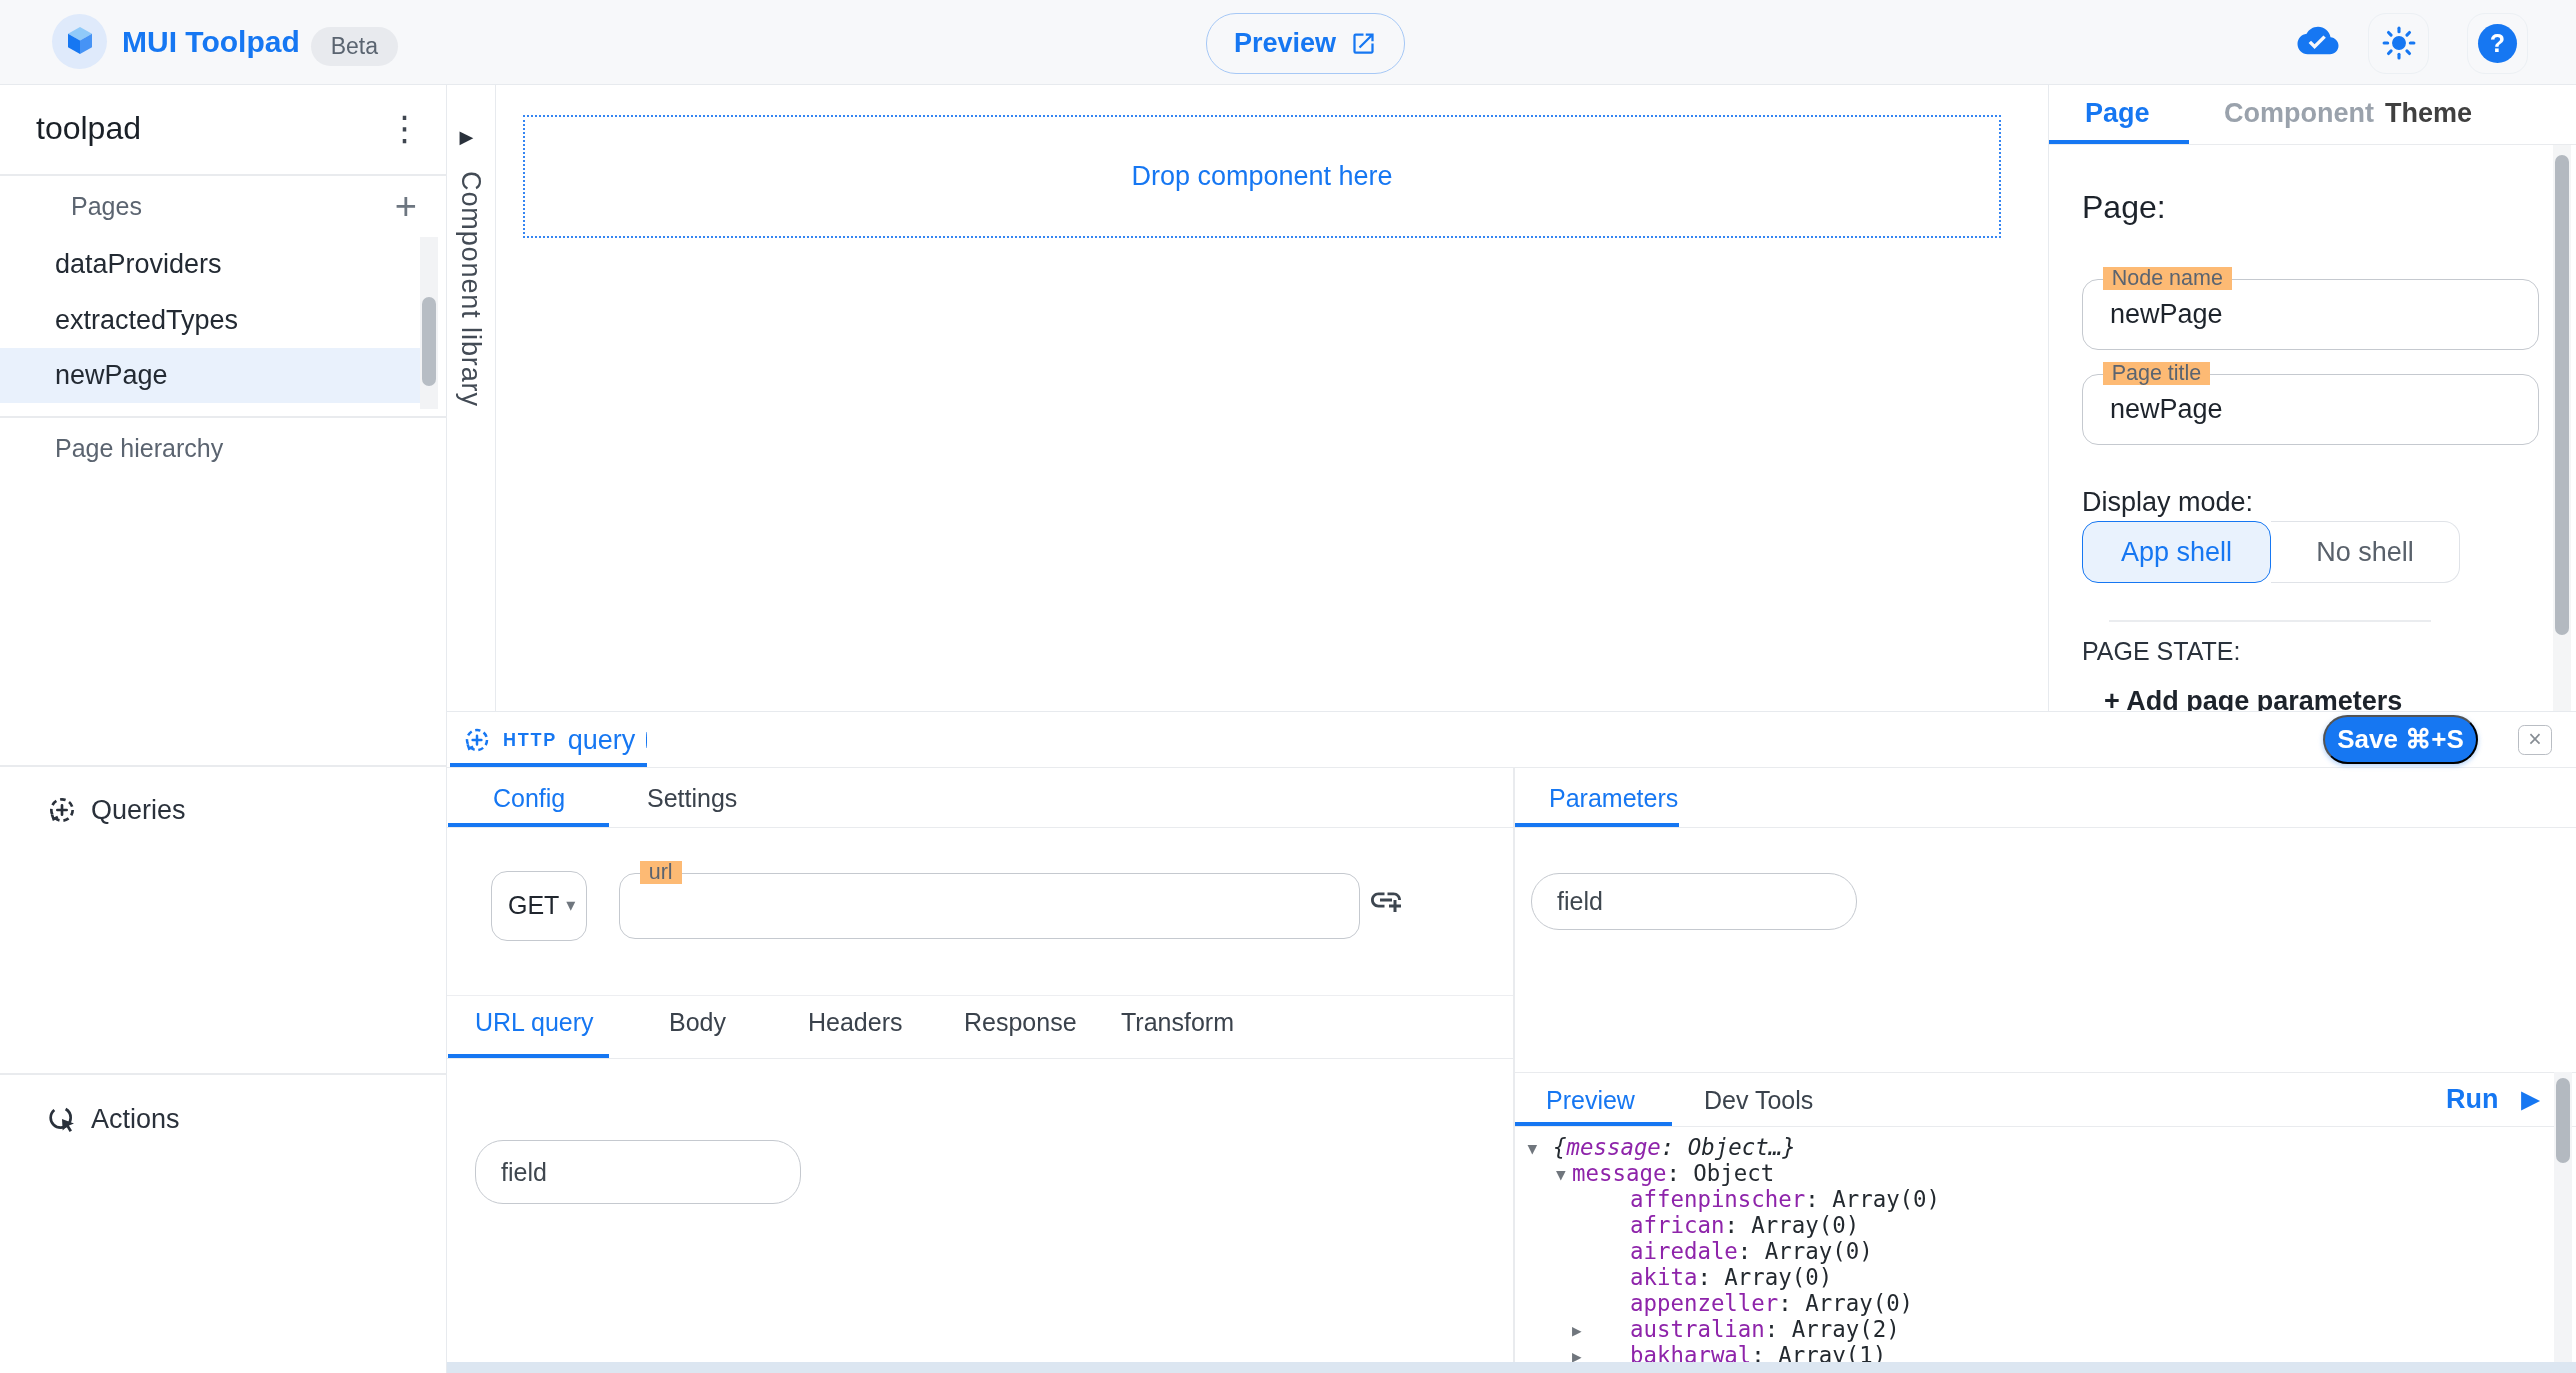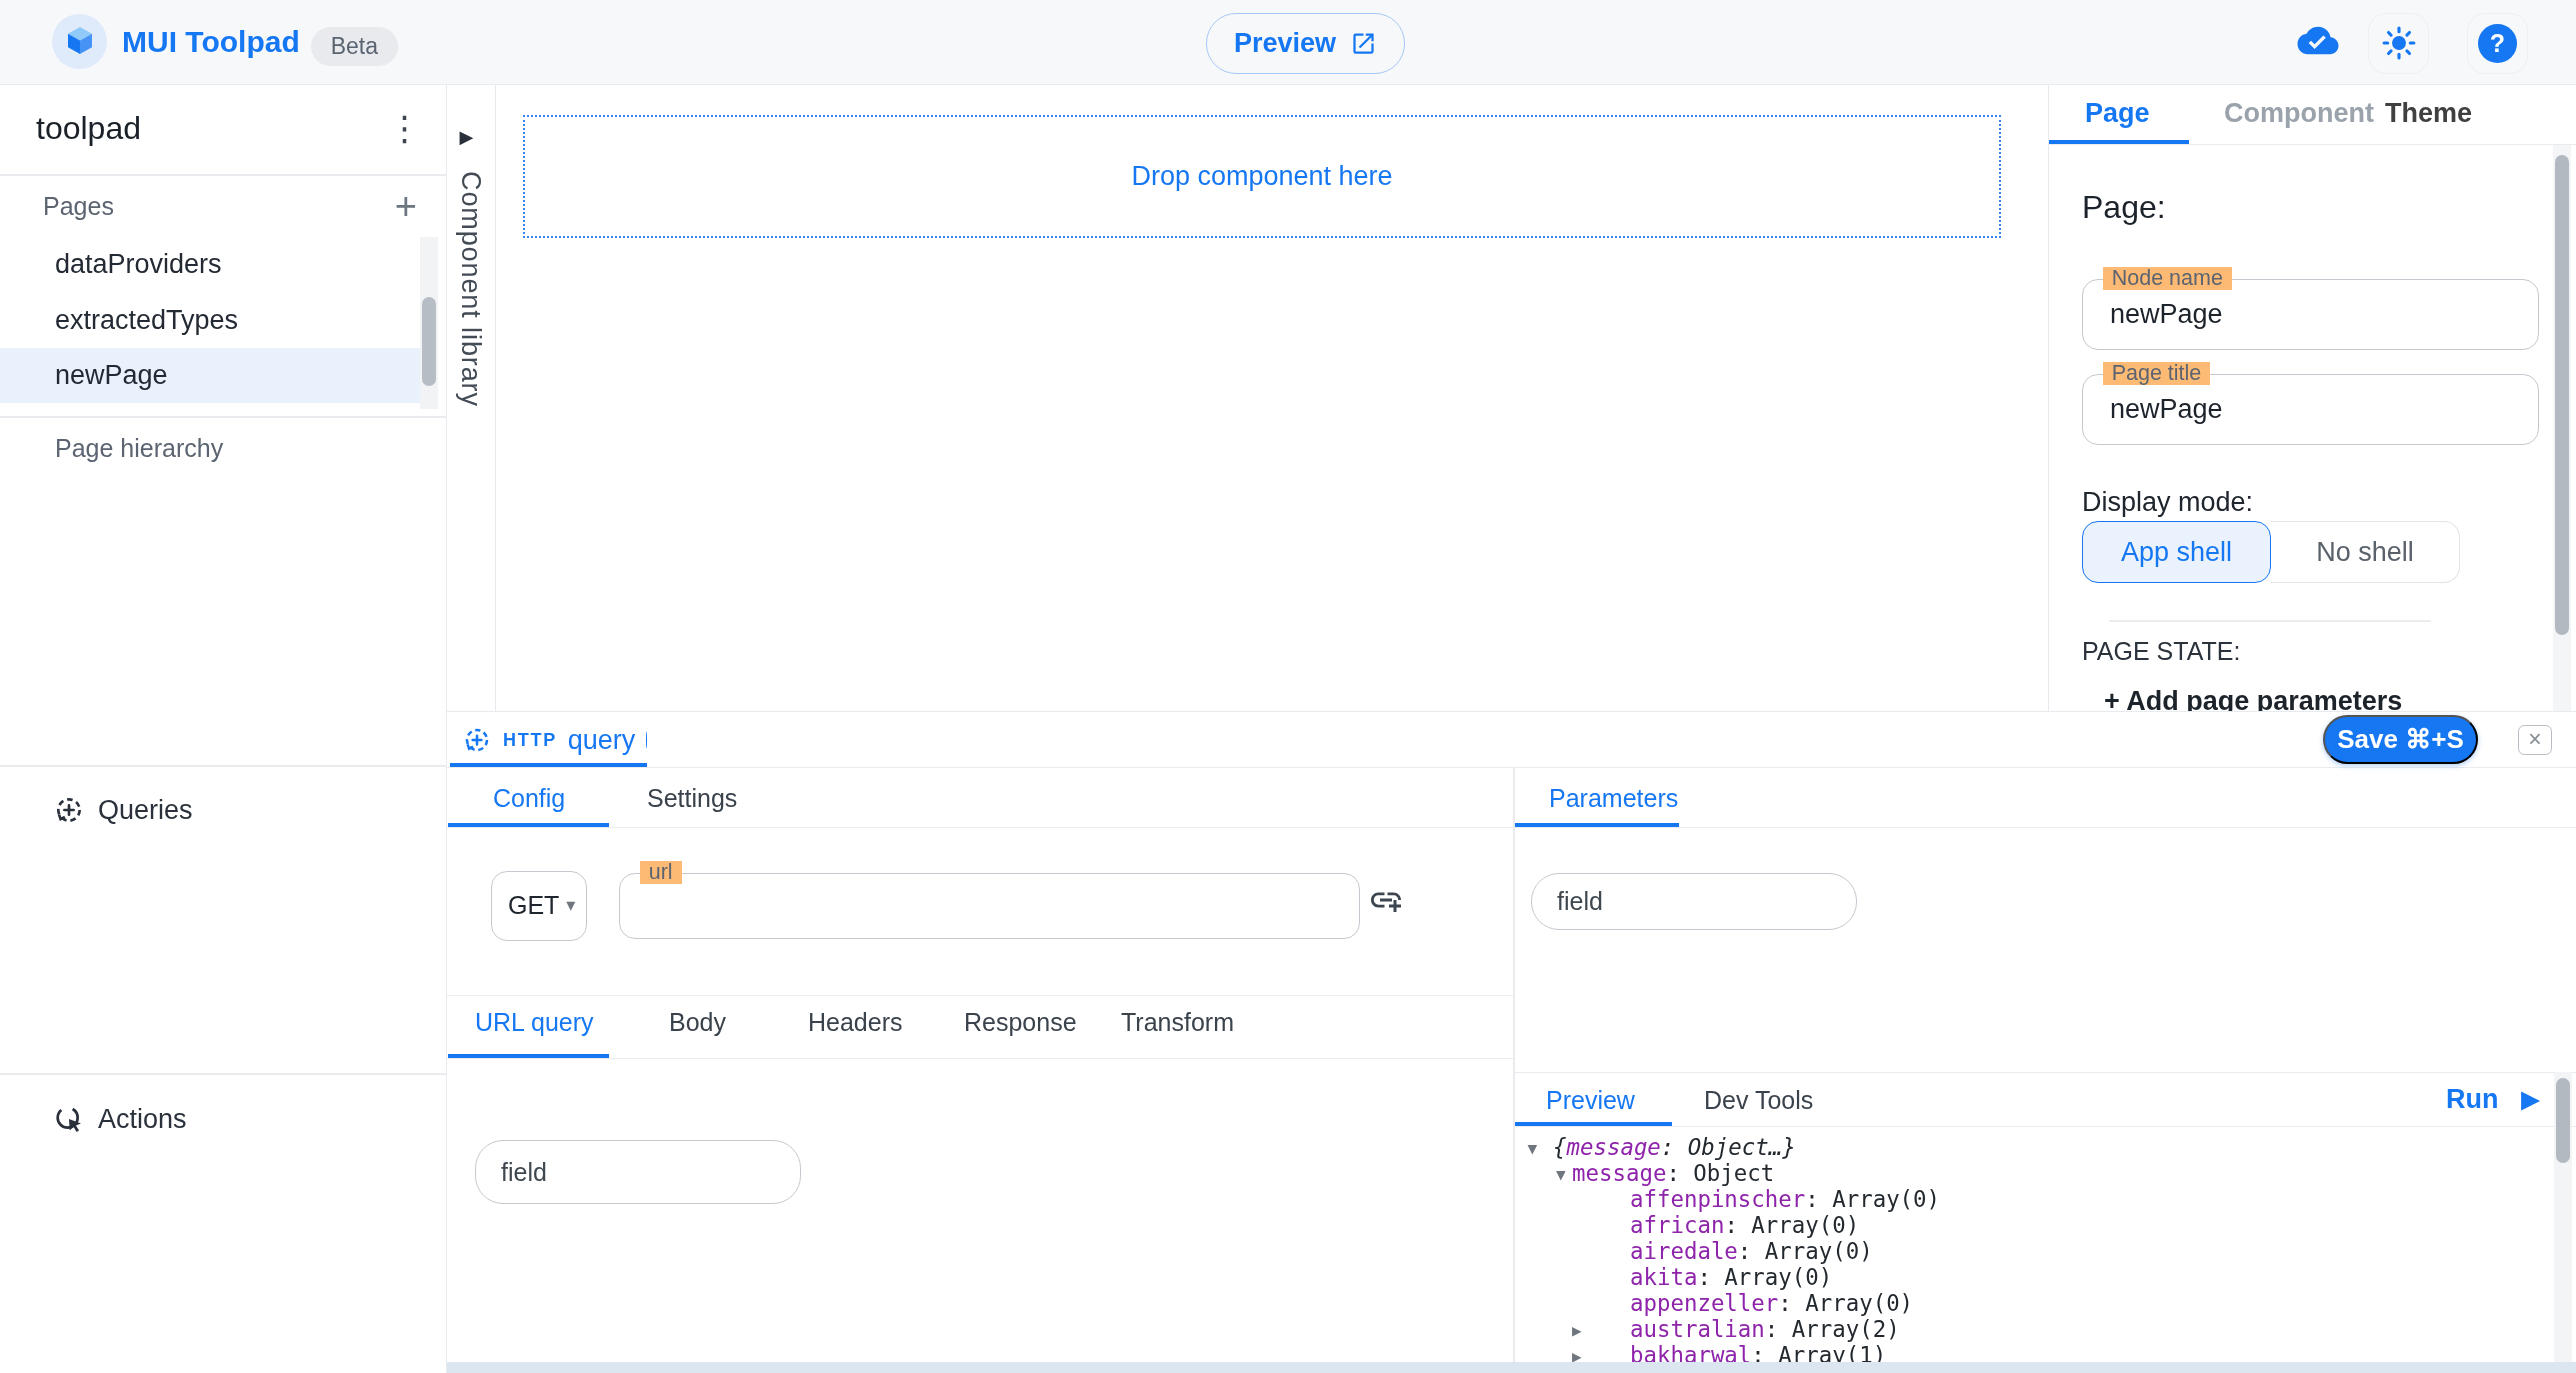--- a/index.html
+++ b/index.html
@@ -18,27 +18,27 @@
   .help-circle{width:39px;height:39px;border-radius:50%;background:#1677f2;color:#fff;font-size:25px;font-weight:700;display:flex;align-items:center;justify-content:center}
 
   
   #sidebar{position:absolute;left:0;top:85px;width:447px;height:1289px;background:#fff;border-right:1.8px solid #e7eaee}
   .sb-title{position:absolute;left:36px;top:24px;font-size:32px;color:#1a2027;line-height:39px}
   .kebab{position:absolute;left:385px;top:19.7px;width:39px;height:47px;font-size:34px;color:#3f4650;text-align:center;line-height:47px}
   .sb-div{position:absolute;left:0;width:447px;height:1.8px;background:#e9ebee}
   .sb-sec-label{font-size:25px;color:#5b6470}
   .plus{position:absolute;right:19.7px;top:50%;transform:translateY(-50%);width:43px;height:43px;font-size:38px;font-weight:300;color:#6d7680;text-align:center;line-height:41px}
   .pages-row{position:absolute;left:0;top:94px;width:447px;height:55px}
-  .pages-row .sb-sec-label{position:absolute;left:43px;top:12.5px}
+  .pages-row .sb-sec-label{position:absolute;left:71px;top:12.5px}
   .page-item{position:absolute;left:0;width:425px;height:55px;font-size:27px;color:#232a33;line-height:55px;padding-left:55px}
   .page-item.selected{background:#e9f1fc}
   .sb-scroll-track{position:absolute;left:420px;top:152px;width:18px;height:172px;background:#f2f3f5}
   .sb-scroll-thumb{position:absolute;left:422px;top:212px;width:14.3px;height:89px;border-radius:7.2px;background:#b7bdc4}
   .hier-label{position:absolute;left:55px;top:349px}
-  .sec-row{position:absolute;left:12px;width:527px;height:81px}
+  .sec-row{position:absolute;left:5px;width:527px;height:81px}
   .sec-row .sec-icon{position:absolute;left:41px;top:50%;transform:translateY(-50%);width:32px;height:32px;color:#2a313b}
   .sec-row .sec-label{position:absolute;left:86px;top:50%;transform:translateY(-50%);font-size:27px;color:#2a313b}
 
   
   #complib{position:absolute;left:447px;top:85px;width:49px;height:626px;background:#fff;border-right:1.8px solid #e7eaee}
   .collapse-arrow{position:absolute;left:12.5px;top:41px;font-size:18px;color:#2a313b}
   .vlabel{position:absolute;left:8px;top:86px;writing-mode:vertical-rl;font-size:27px;color:#434b55;letter-spacing:0.9px}
 
   
   #canvas{position:absolute;left:496px;top:85px;width:1550px;height:626px;background:#fff}

